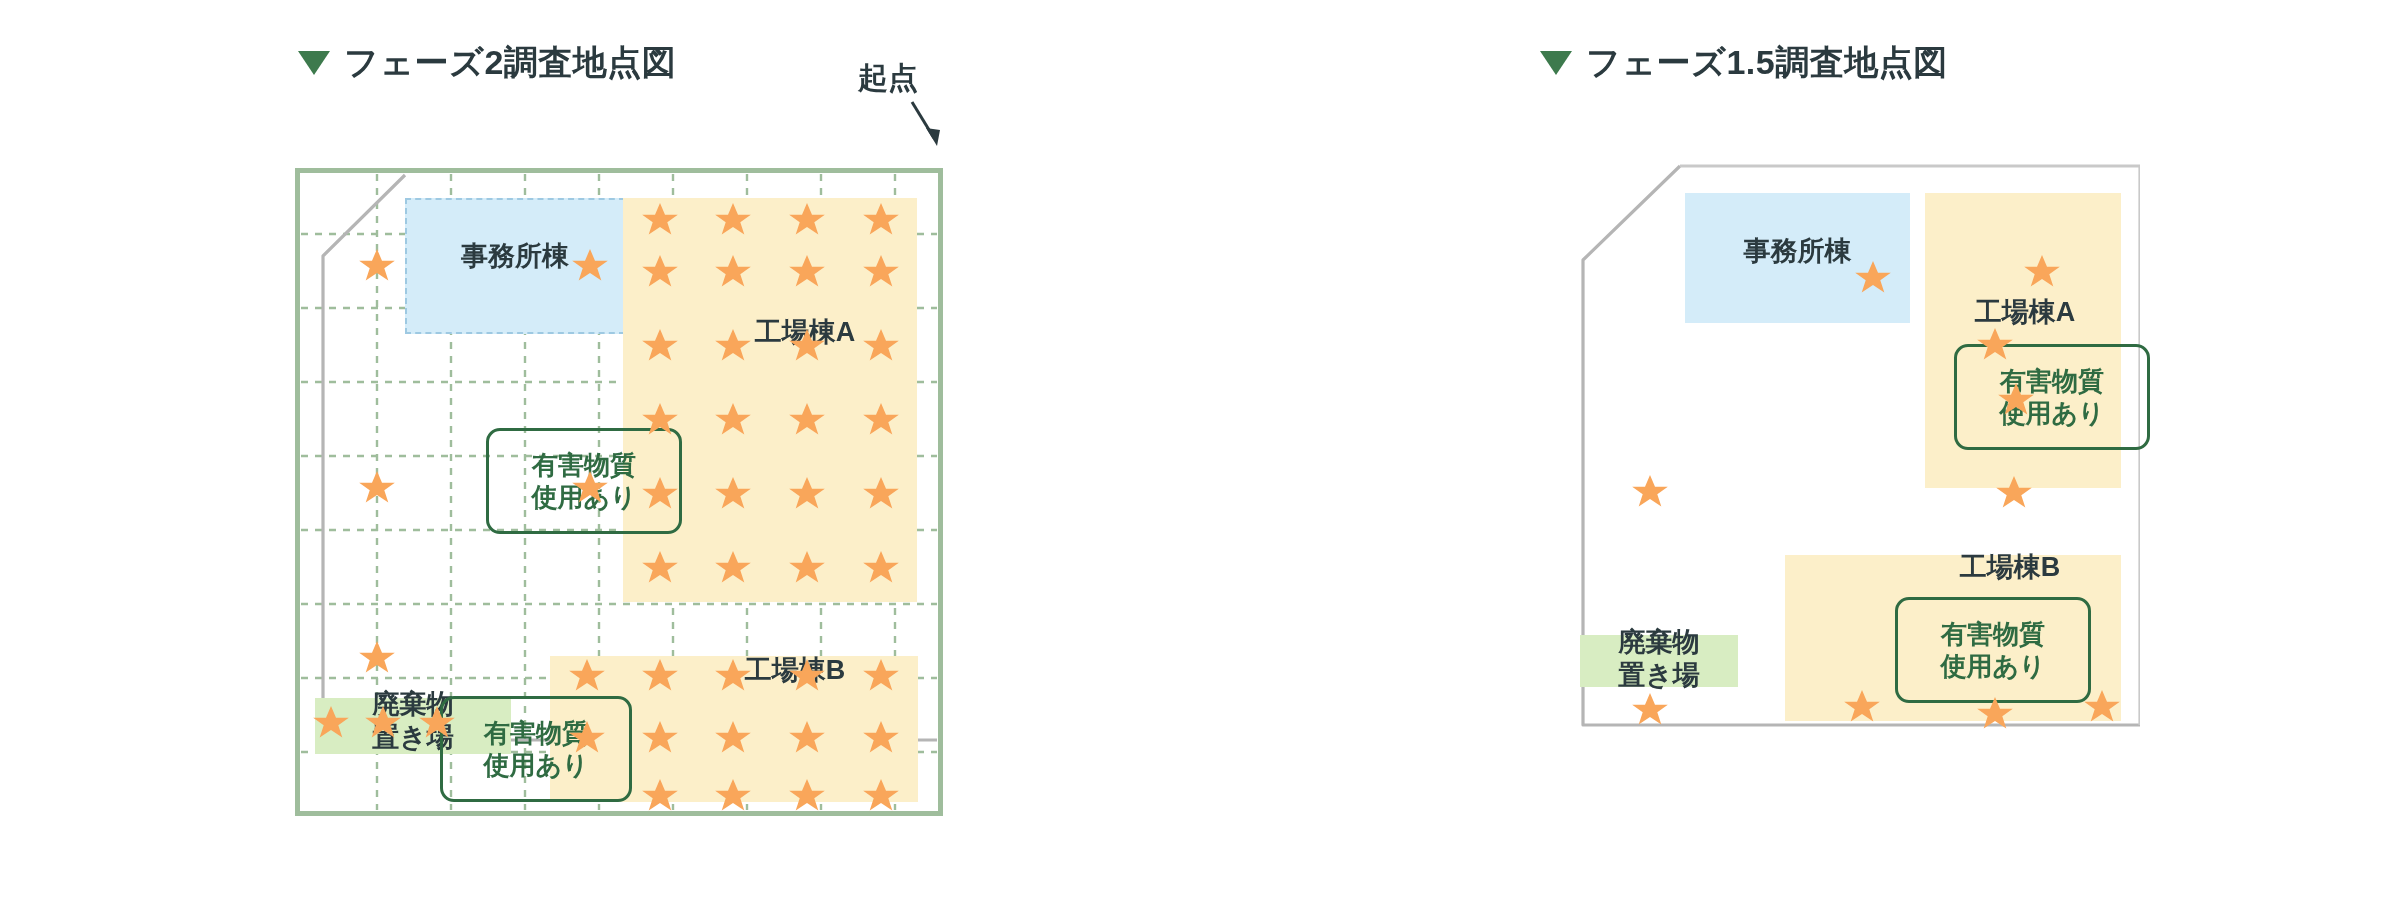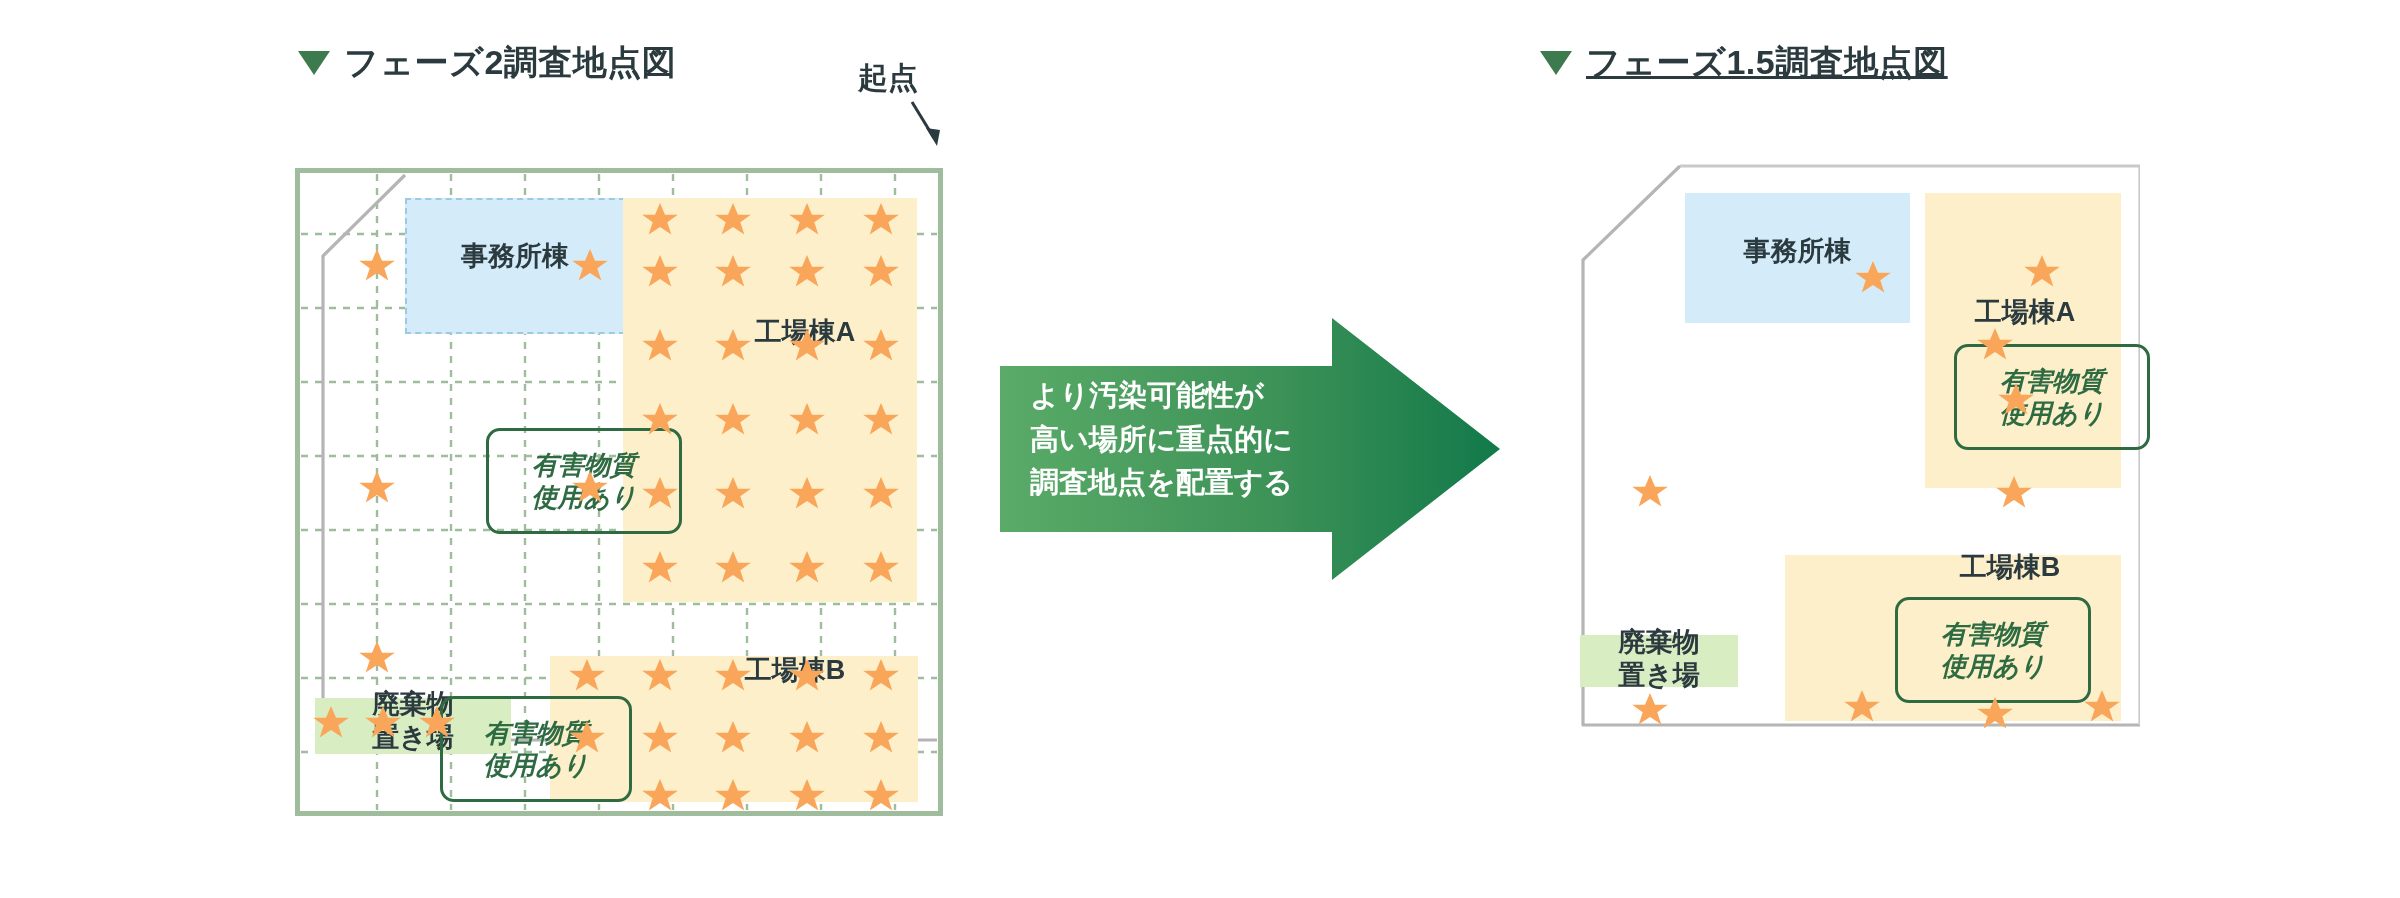--- a/index.html
+++ b/index.html
@@ -73,21 +73,20 @@
     box-sizing:border-box;
     border:3px solid #2f6b42;
     border-radius:14px;
     color:#2f6b42;
     font-size:26px;
     font-weight:600;
     line-height:1.25;
     text-align:center;
     display:flex;flex-direction:column;align-items:center;justify-content:center;
     background:transparent;
-    font-style:italic;
   }
 
   
   .star{position:absolute;pointer-events:none;}
 
   
   .arrow-wrap{position:absolute;}
   .arrow-text{
     position:absolute;
     color:#ffffff;
@@ -219,37 +218,22 @@
         <use href="#st" x="438" y="570"></use> 
         <use href="#st" x="512" y="570"></use> 
         <use href="#st" x="586" y="570"></use>
       <use href="#st" x="365" y="628"></use> 
         <use href="#st" x="438" y="628"></use> 
         <use href="#st" x="512" y="628"></use> 
         <use href="#st" x="586" y="628"></use>
     </svg>
   </div>
 
-  <div class="arrow-wrap" style="left:960px;top:318px;">
-    <svg width="500" height="262" viewBox="0 0 500 262">
-      <defs>
-        <linearGradient id="agrad" x1="0" y1="0" x2="1" y2="0">
-          <stop offset="0%" stop-color="#5aab68"></stop>
-          <stop offset="55%" stop-color="#3d9257"></stop>
-          <stop offset="100%" stop-color="#12794a"></stop>
-        </linearGradient>
-      </defs>
-      <path d="M0,48 L332,48 L332,0 L500,131 L332,262 L332,214 L0,214 Z" fill="url(#agrad)"></path>
-    </svg>
-    <div class="arrow-text" style="left:30px;top:56px;width:300px;">より汚染可能性が
-高い場所に重点的に
-調査地点を配置する</div>
-  </div>
-
-  <div class="panel-title" style="left:1500px;top:40px;text-decoration:underline;">
+
+  <div class="panel-title" style="left:1500px;top:40px;">
     <span class="tri"></span>
     <span>フェーズ1.5調査地点図</span>
   </div>
 
   <div class="map" style="left:1540px;top:163px;width:560px;height:655px;">
 
     <svg class="site-outline" width="560" height="655">
       <path d="M100 3 L3 97 L3 562 L560 562" stroke="#b5b5b5" stroke-width="3.2" fill="none" stroke-linejoin="round"></path>
       <path d="M100 3 L560 3 L560 562" stroke="#c9c9c9" stroke-width="3.2" fill="none" stroke-linejoin="round"></path>
     </svg>

